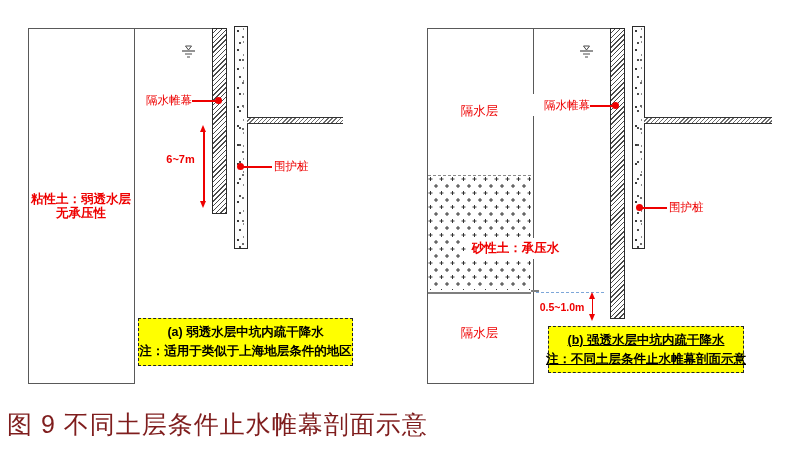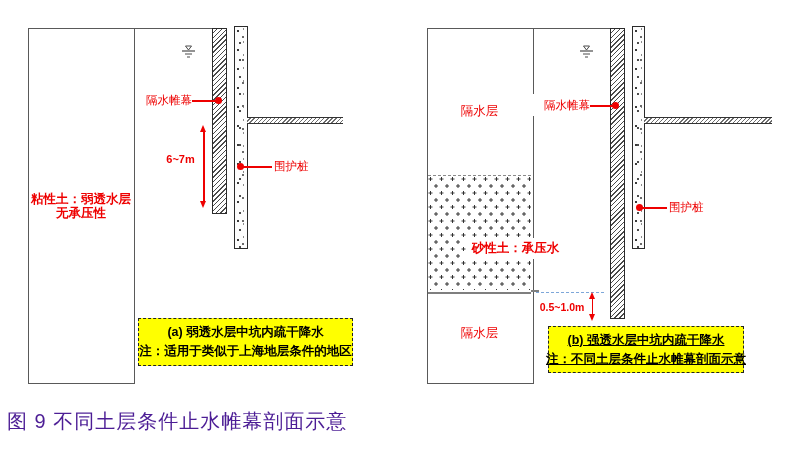--- a/index.html
+++ b/index.html
@@ -33,21 +33,21 @@
   .dim-text{color:var(--red);font-weight:bold;font-size:11px;white-space:nowrap;}
   .soil-text{color:var(--red);font-weight:bold;font-size:12.5px;line-height:13.5px;text-align:center;white-space:nowrap;}
   .note-box{background:var(--yellow);border:1.4px dashed #222;display:flex;flex-direction:column;
     justify-content:center;align-items:center;gap:2px;box-sizing:border-box;}
   .note-title{font-size:12.5px;font-weight:bold;color:#000;white-space:nowrap;}
   .note-sub{font-size:12.5px;font-weight:bold;color:#000;white-space:nowrap;}
   .blue-dash{height:0;border-top:1.6px dashed var(--blue);}
   .sand-wrap{border-top:1px dashed #8a8a8a;border-bottom:2px solid #7f7f7f;background:#fff;}
   .sand-label{background:#fff;color:var(--red);font-weight:bold;font-size:12.5px;
     text-align:center;white-space:nowrap;padding:2px 0;}
-  .caption{font-size:20px;color:#4c1d95;letter-spacing:1px;white-space:nowrap;}
+  .caption{font-size:25px;color:#7f1d1d;letter-spacing:1px;white-space:nowrap;}
   :root{--red:#ee0000;--yellow:#ffff00;--blue:#7da7d9;}
 </style>
 </head>
 <body>
 
 <div class="canvas">
 
   <div class="abs soil-rect" style="left:28px;top:28px;width:105px;height:354px;"></div>
   <div class="abs hline" style="left:133px;top:28px;width:80px;"></div>
 

